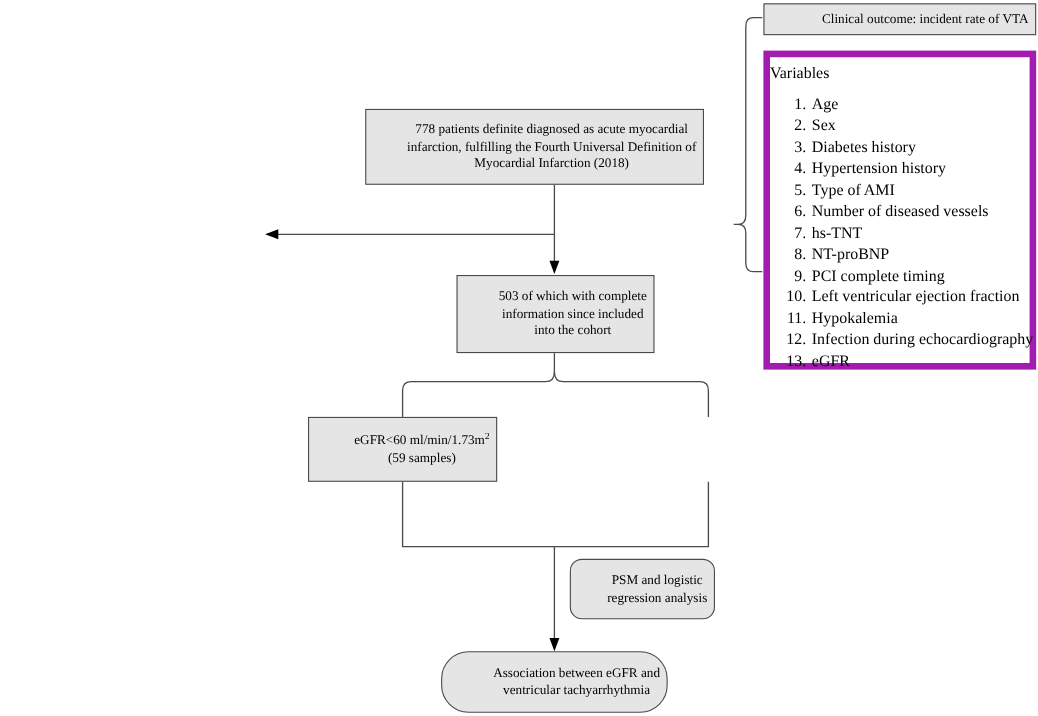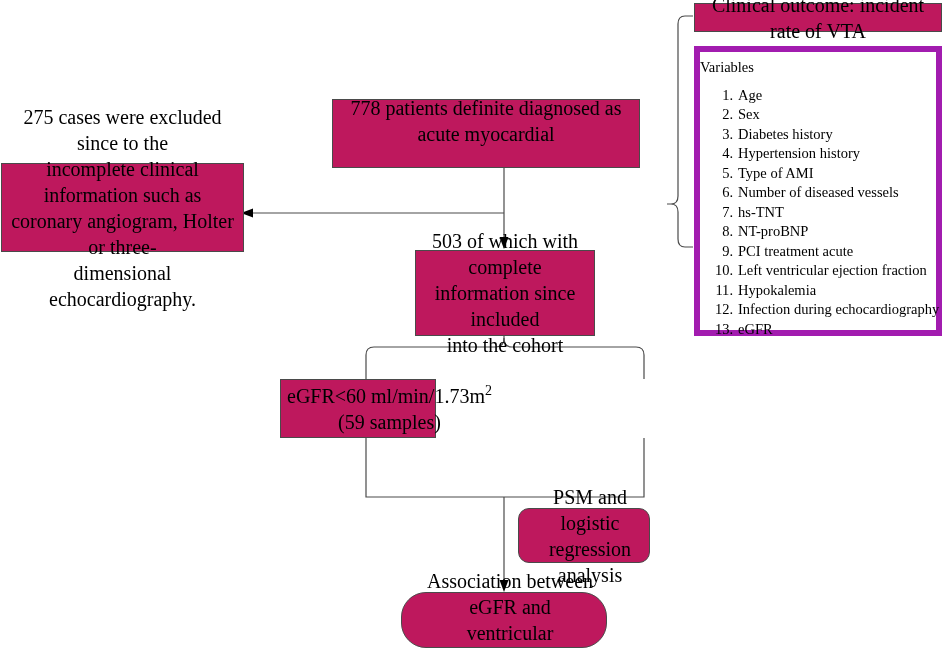--- a/index.html
+++ b/index.html
@@ -13,27 +13,27 @@
     height: 651px;
     background: #ffffff;
     font-family: "Liberation Serif", "DejaVu Serif", serif;
     color: #000000;
     overflow: hidden;
   }
   .box {
     position: absolute;
     box-sizing: border-box;
     border: 1px solid #4a4a4a;
-    background: #be185d;
+    background: #e5e5e5;
     display: flex;
     align-items: center;
-    justify-content: flex-start;
+    justify-content: flex-end;
     text-align: center;
     line-height: 1.30;
-    font-size: 20px;
+    font-size: 12px;
     padding: 2px 6px;
   }
   .box.rounded {
     border-radius: 11px;
     padding-left: 18px;
   }
   .varbox {
     position: absolute;
     box-sizing: border-box;
     border: 6px solid #a21caf;
@@ -126,53 +126,46 @@
     <span class="vtitle">Variables</span>
     <ol class="varlist">
       <li>Age</li>
       <li>Sex</li>
       <li>Diabetes history</li>
       <li>Hypertension history</li>
       <li>Type of AMI</li>
       <li>Number of diseased vessels</li>
       <li>hs-TNT</li>
       <li>NT-proBNP</li>
-      <li>PCI treatment acute</li>
+      <li>PCI complete timing</li>
       <li>Left ventricular ejection fraction</li>
       <li>Hypokalemia</li>
       <li>Infection during echocardiography</li>
       <li>eGFR</li>
     </ol>
   </div>
 
   <div class="box" style="left:332px; top:99px; width:308px; height:69px;">
     <div>
       <span>778 patients definite diagnosed as acute myocardial</span><br>
-      <br>
+      <span>infarction, fulfilling the Fourth Universal Definition of</span><br>
+      <span>Myocardial Infarction (2018)</span>
     </div>
   </div>
 
-  <div class="box" style="left:1px; top:163px; width:243px; height:89px;">
-    <div>
-      <span>275 cases were excluded since to the</span><br>
-      <span>incomplete clinical information such as</span><br>
-      <span>coronary angiogram, Holter or three-</span><br>
-      <span>dimensional echocardiography.</span>
-    </div>
-  </div>
 
-  <div class="box" style="left:415px; top:250px; width:180px; height:86px;">
+  <div class="box" style="left:415px; top:250px; width:180px; height:71px;">
     <div>
       <span>503 of which with complete</span><br>
       <span>information since included</span><br>
       <span>into the cohort</span>
     </div>
   </div>
 
-  <div class="box" style="left:280px; top:379px; width:156px; height:59px;">
+  <div class="box" style="left:280px; top:379px; width:172px; height:59px;">
     <div>
       <span class="nowrap"><span>eGFR&lt;60 ml/min/1.73m</span><sup>2</sup></span><br>
       <span>(59 samples)</span>
     </div>
   </div>
 
 
   <div class="box rounded" style="left:518px; top:508px; width:132px; height:55px;">
     <div>
       <span>PSM and logistic</span><br>

